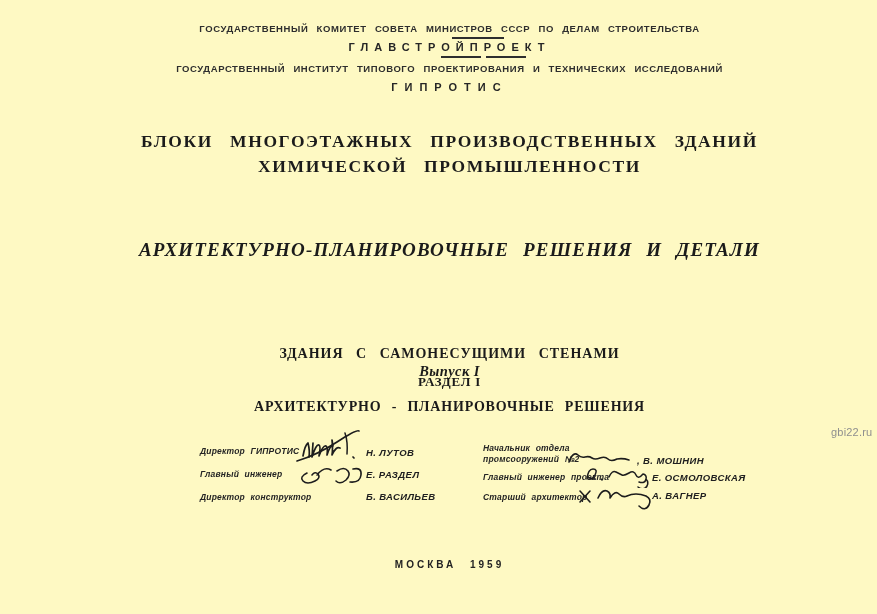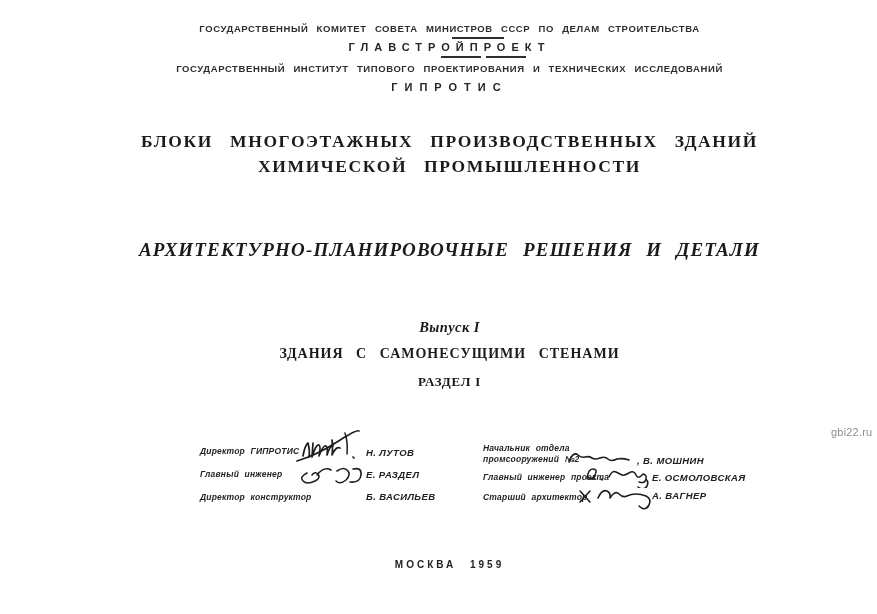--- a/index.html
+++ b/index.html
@@ -1,19 +1,19 @@
 <!DOCTYPE html>
 <html><head>
 <meta charset="utf-8">
 <style>
   html,body{margin:0;padding:0;background:#e9e9e9;}
   .page{
     position:relative;
     width:877px;height:614px;
-    background:#ffffff;
+    background:#fef9c3;
     overflow:hidden;
     font-family:"Liberation Sans", sans-serif;
     color:#1f1f1f;
   }
   
   .sheet{position:absolute;left:22px;top:0;width:855px;height:614px;}
   .cline{position:absolute;width:100%;text-align:center;white-space:nowrap;}
 
   
   .org{
@@ -36,21 +36,21 @@
   .album{
     font-size:13.5px;font-weight:bold;letter-spacing:1px;word-spacing:10px;color:#1b1b1b;
   }
   .subtitle{
     font-size:19px;font-weight:bold;letter-spacing:1.2px;word-spacing:8px;color:#1b1b1b;font-style:italic;
   }
   .series{
     font-size:17px;font-weight:normal;letter-spacing:.8px;word-spacing:4px;color:#1b1b1b;
   }
   .issue{
-    font-size:14.5px;font-weight:bold;font-style:italic;letter-spacing:.4px;color:#1b1b1b;
+    font-size:14.5px;font-weight:bold;font-style:italic;letter-spacing:.4px;color:#1b1b1b;margin-top:44px;
   }
   .issue-title{
     font-size:14px;font-weight:bold;letter-spacing:1px;word-spacing:8px;color:#1b1b1b;
   }
   .section{
     font-size:13px;font-weight:bold;letter-spacing:.8px;color:#1b1b1b;
   }
   .section-title{
     font-size:14px;font-weight:bold;letter-spacing:.8px;word-spacing:6px;color:#1b1b1b;
   }
@@ -99,20 +99,21 @@
 
     <div class="cline serif subtitle" style="top:239px;">АРХИТЕКТУРНО-ПЛАНИРОВОЧНЫЕ РЕШЕНИЯ И ДЕТАЛИ</div>
 
 
     <div class="cline serif issue" style="top:319px;">Выпуск I</div>
 
     <div class="cline serif issue-title" style="top:346px;">ЗДАНИЯ С САМОНЕСУЩИМИ СТЕНАМИ</div>
 
     <div class="cline serif section" style="top:374px;">РАЗДЕЛ I</div>
 
+    <div class="cline serif section-title" style="top:399px;">АРХИТЕКТУРНО - ПЛАНИРОВОЧНЫЕ РЕШЕНИЯ</div>
 
     <div class="cline city" style="top:559px;">МОСКВА 1959</div>
   </div>
 
   <div class="sig-label" style="left:200px;top:446px;">Директор ГИПРОТИС</div>
   <svg class="sig-svg" style="left:293px;top:429px;" width="68" height="36" viewBox="0 0 68 36">
     <path d="M10,27 q2,-11 5,-13 q2,8 1,14 m4,-14 l-1,14 q4,-13 7,-12 q2,1 0,11 q4,-11 7,-10 q2,1 1,9 q3,-10 6,-9 l-1,-6 q1,9 0,15 q4,-9 8,-7" stroke-width="1.7"></path>
     <path d="M4,32 Q24,26 44,13 T66,2" stroke-width="1.7"></path>
     <path d="M52,4 q3,9 2,21" stroke-width="1.5"></path>
     <path d="M60,28 l1,1" stroke-width="1.7"></path>

